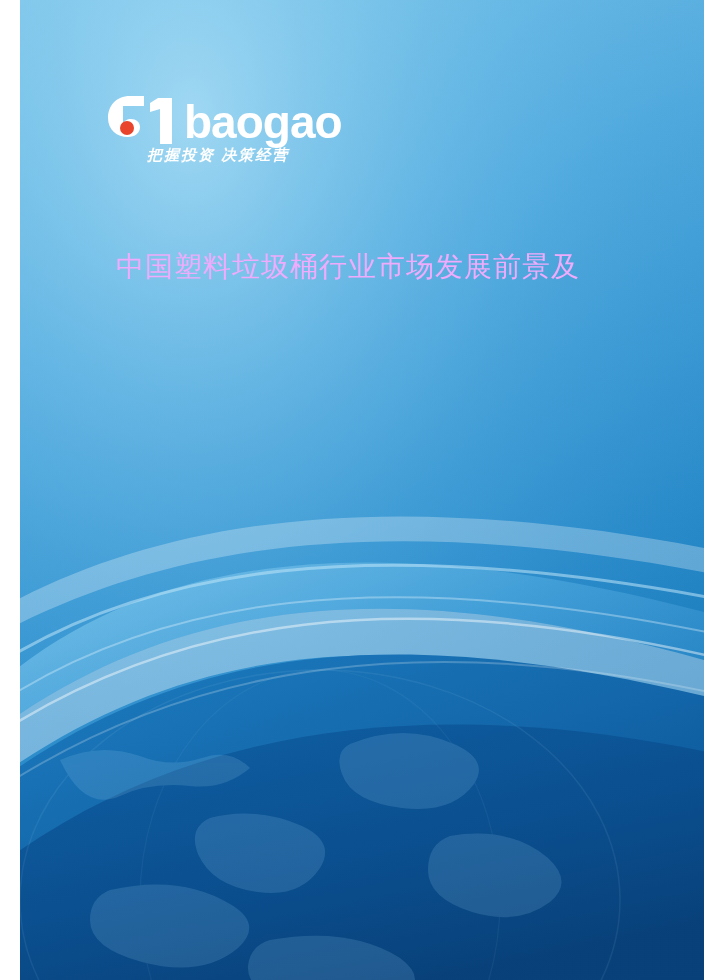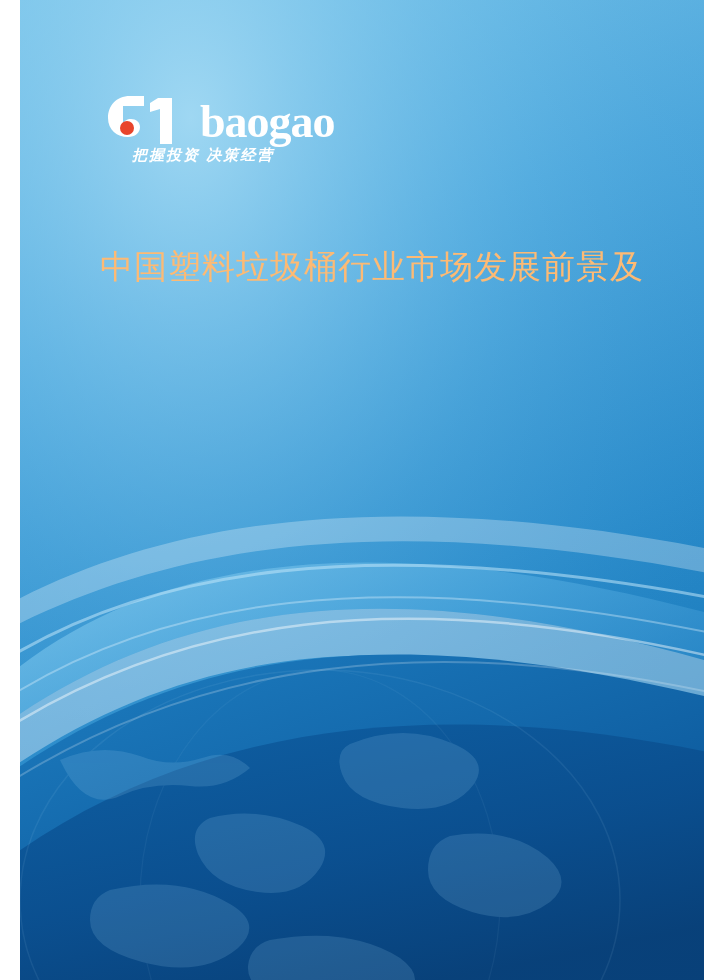--- a/index.html
+++ b/index.html
@@ -57,49 +57,49 @@
   }
   .logo-mark {
     position: absolute;
     left: 0;
     top: 0;
     width: 90px;
     height: 62px;
   }
   .logo-word {
     position: absolute;
-    left: 100px;
+    left: 84px;
     top: 2px;
     font-size: 46px;
     font-weight: bold;
     color: #ffffff;
     letter-spacing: -1px;
     line-height: 56px;
-    font-family: Liberation Serif, serif;
+    font-family: Liberation Sans, sans-serif;
   }
   .logo-sub {
     position: absolute;
-    left: 32px;
+    left: 47px;
     top: 54px;
     font-size: 15px;
     color: #ffffff;
     letter-spacing: 2px;
     font-style: italic;
     font-weight: bold;
     white-space: nowrap;
   }
 
   
   .title {
     position: absolute;
-    left: 100px;
+    left: 116px;
     top: 240px;
     width: 580px;
-    color: #fdba74;
-    font-size: 33px;
+    color: #f0abfc;
+    font-size: 28px;
     line-height: 54px;
     letter-spacing: 1px;
     font-family: "DejaVu Sans", "Liberation Sans", sans-serif;
   }
   .title-line { display: block; }
 </style>
 </head>
 <body>
 
 <div class="cover">

